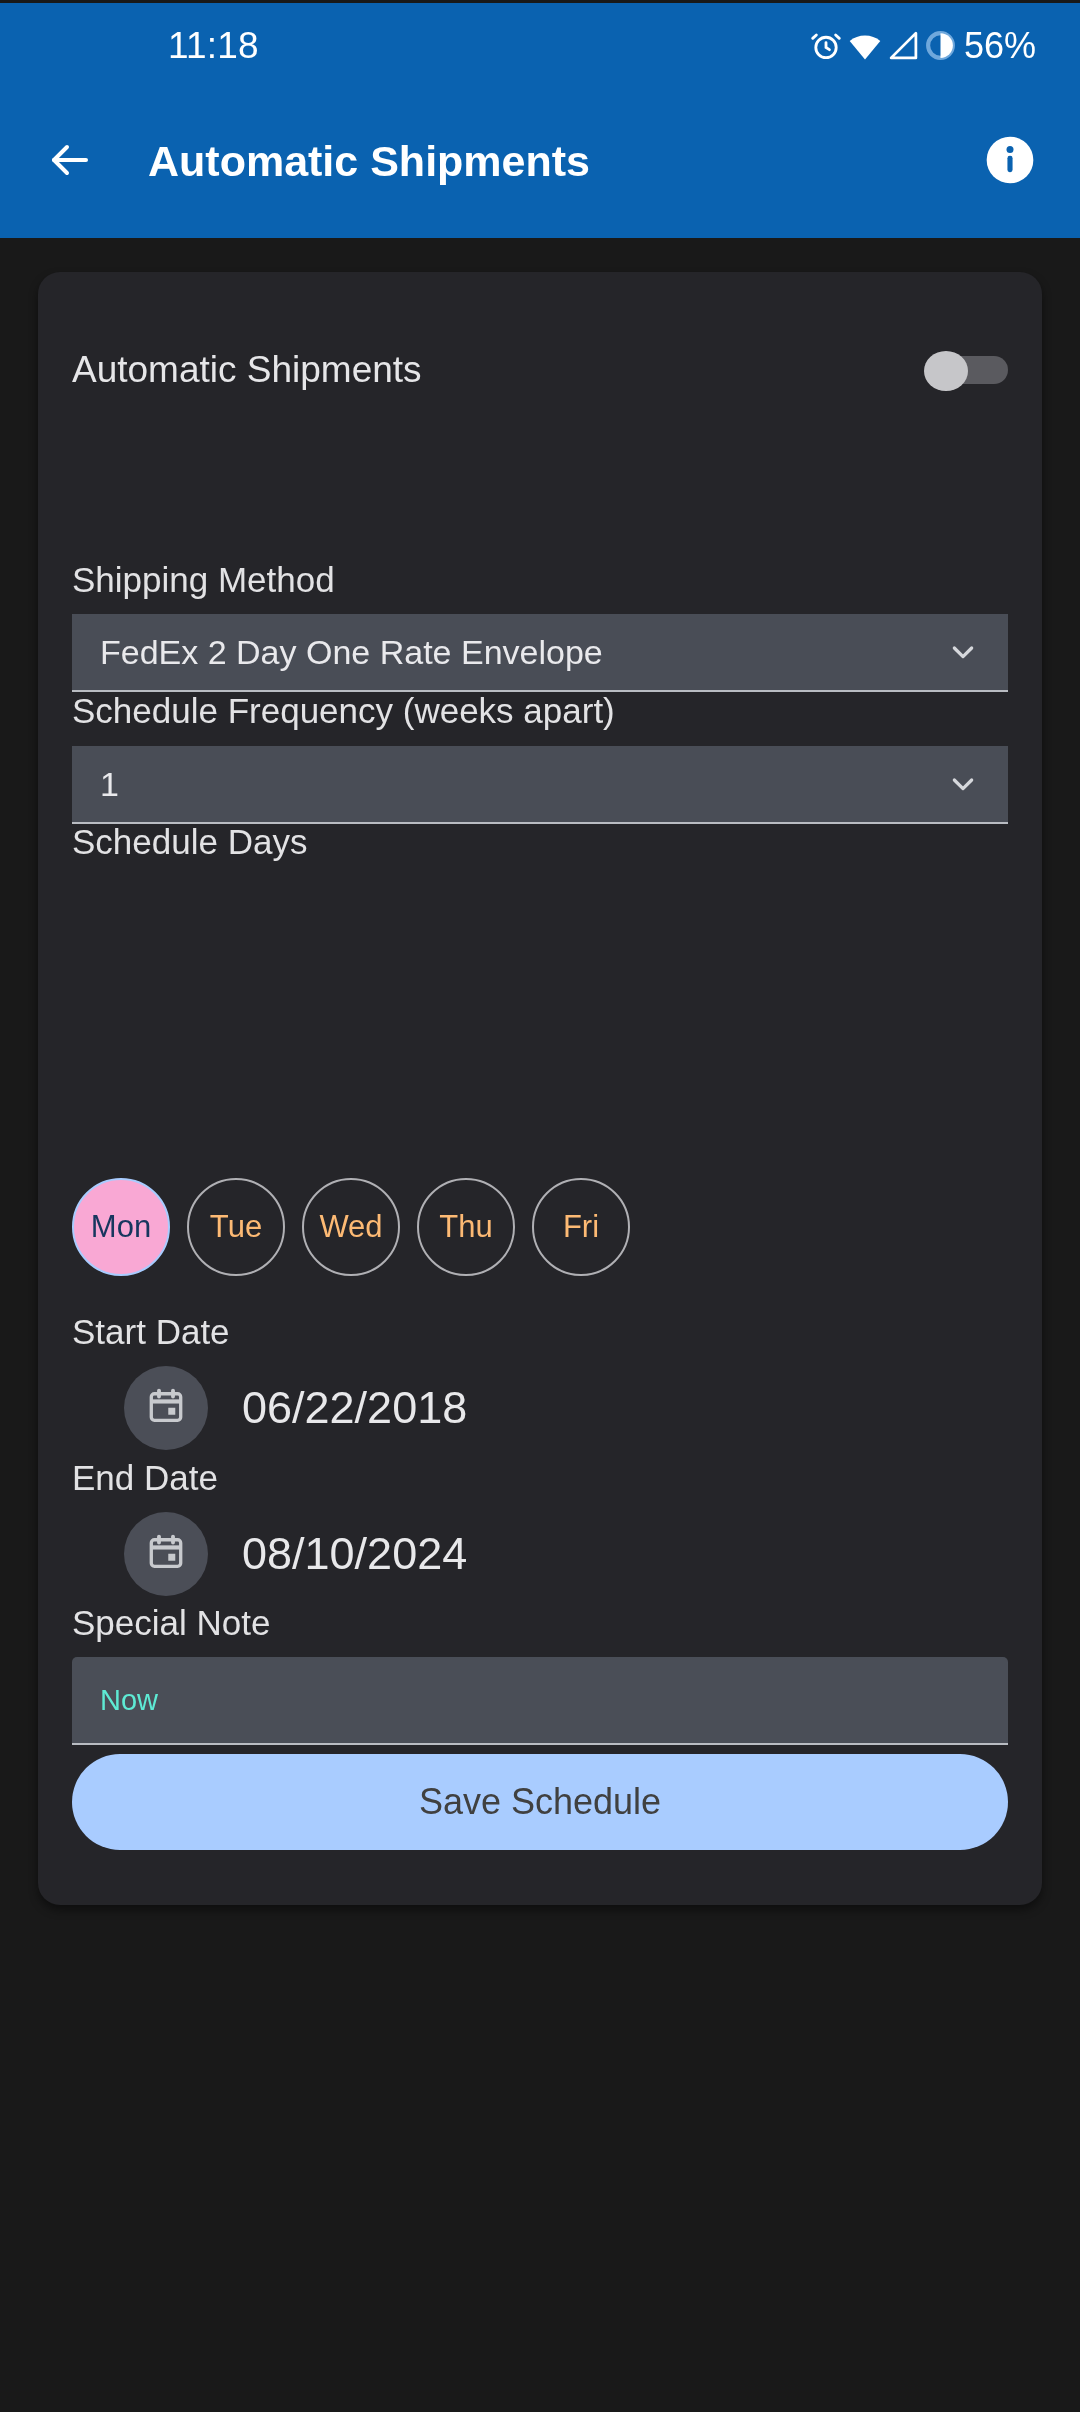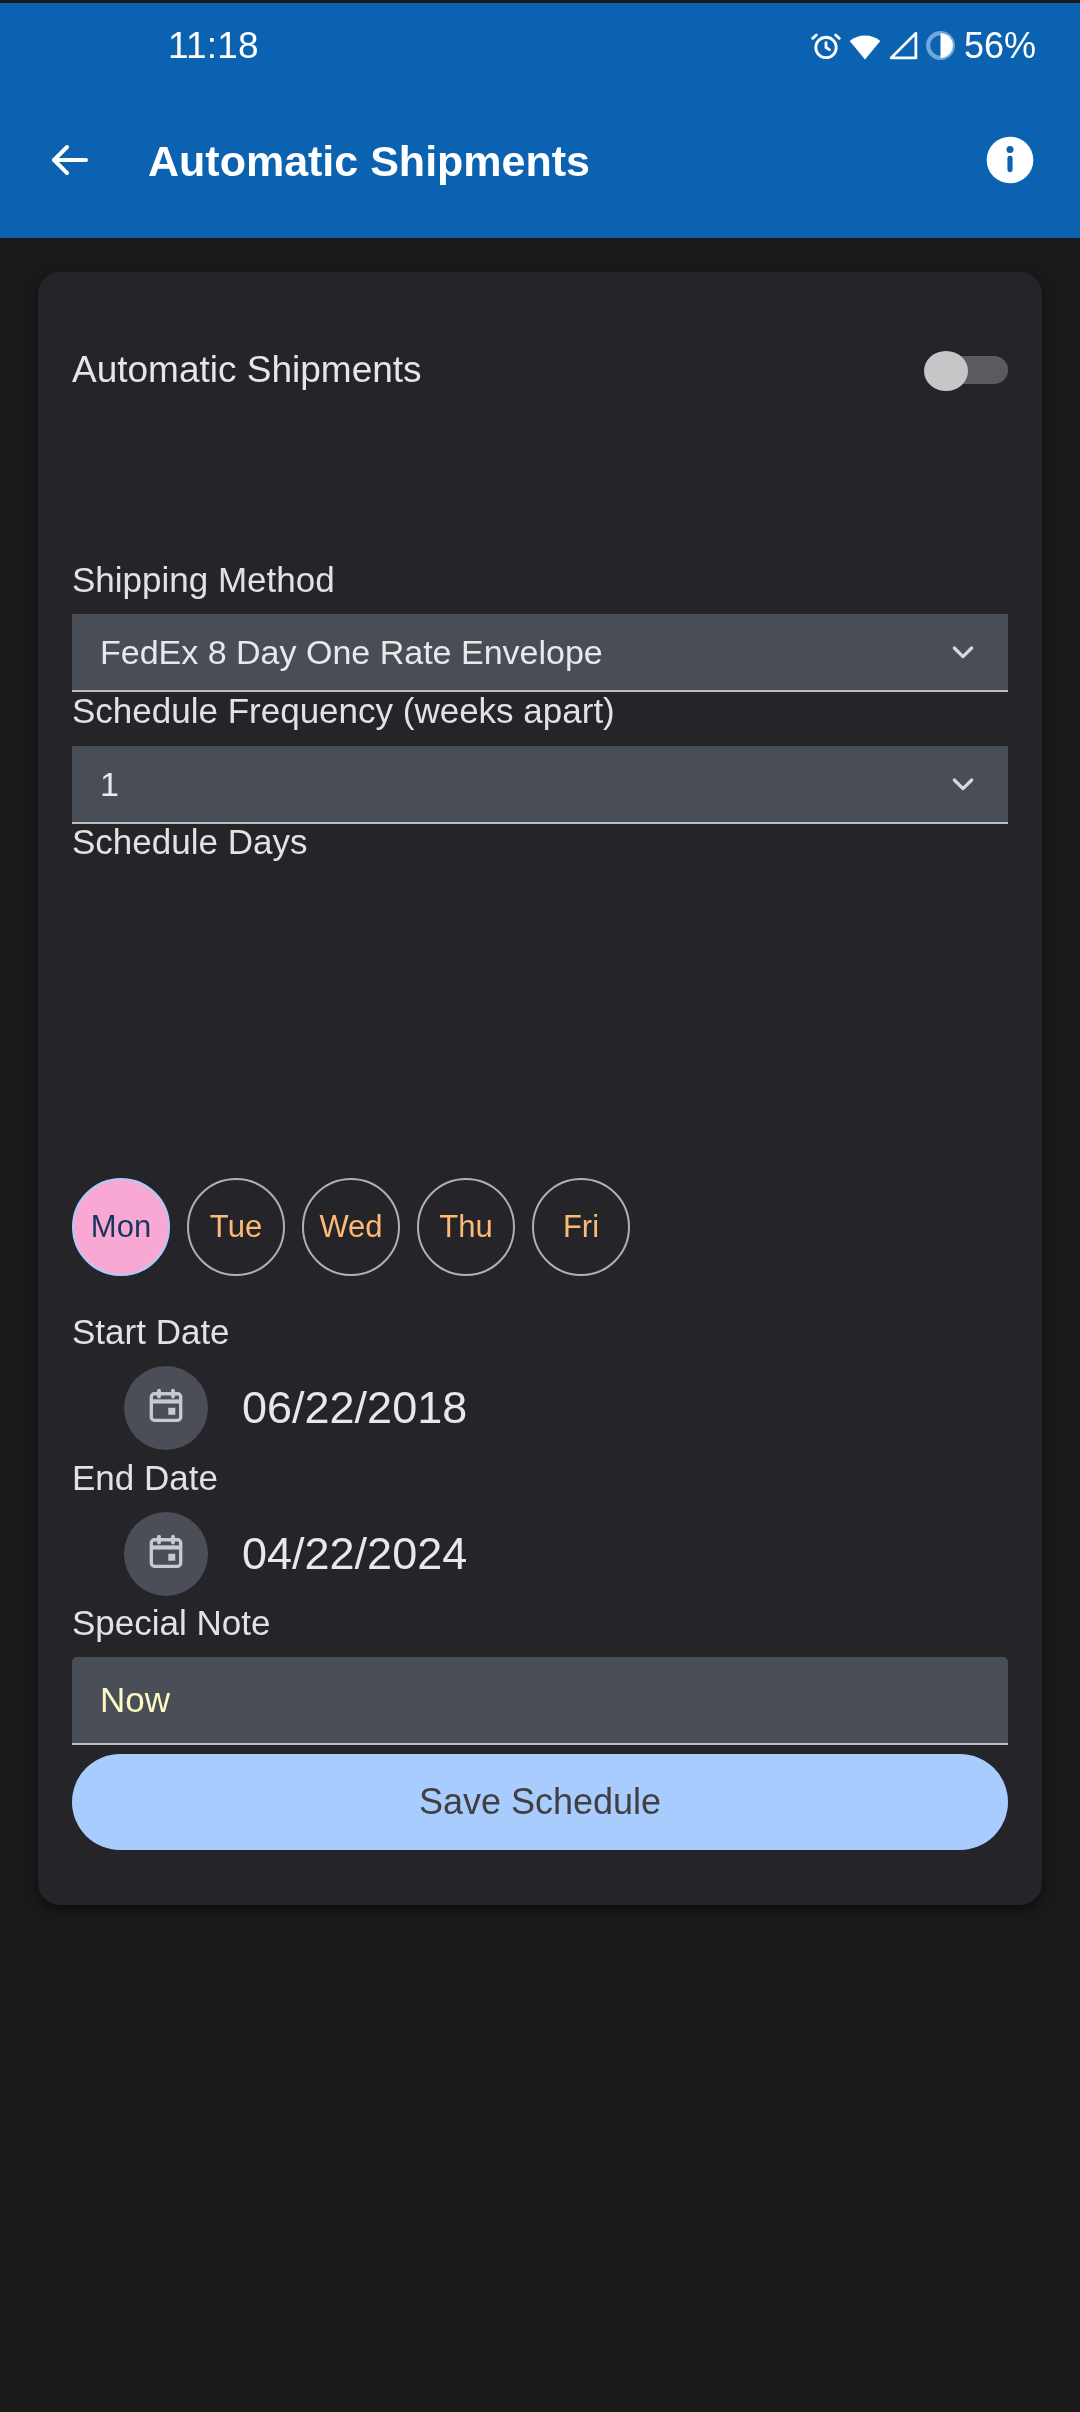--- a/index.html
+++ b/index.html
@@ -183,22 +183,22 @@
     position:absolute;
     left:34px;
     width:936px; height:88px;
     background:#4a4e57;
     border-bottom:2px solid #b9bcc2;
     border-radius:5px 5px 0 0;
     display:flex; align-items:center;
     padding:0 28px;
   }
   .note-placeholder {
-    color:#fef9c3;
-    font-size:35px;
+    color:#5eead4;
+    font-size:29px;
   }
 
   
   .save-btn {
     position:absolute;
     left:34px; top:1392px;
     width:936px; height:96px;
     background:#a9ccff;
     border-radius:48px;
     border:none;
@@ -269,21 +269,21 @@
     <div class="toggle-row">
       <span class="toggle-label">Automatic Shipments</span>
       <div class="switch">
         <div class="switch-track"></div>
         <div class="switch-thumb"></div>
       </div>
     </div>
 
     <div class="field-label" style="left:34px; top:288px;">Shipping Method</div>
     <div class="select-box" style="top:342px;">
-      <span class="select-value">FedEx 8 Day One Rate Envelope</span>
+      <span class="select-value">FedEx 2 Day One Rate Envelope</span>
       <span class="chev">
         <svg width="32" height="32" viewBox="0 0 24 24" fill="none" stroke="#d6d8dc" stroke-width="2.4" stroke-linecap="round" stroke-linejoin="round">
           <path d="M5.5 9l6.5 6.5L18.5 9"></path>
         </svg>
       </span>
     </div>
 
     <div class="field-label" style="left:34px; top:419px;">Schedule Frequency (weeks apart)</div>
     <div class="select-box" style="top:474px;">
       <span class="select-value">1</span>
@@ -333,21 +333,21 @@
       <div class="date-icon-btn">
         <span>
           <svg width="42" height="42" viewBox="0 0 24 24" fill="none" stroke="#c8cace" stroke-width="1.9">
             <rect x="3.6" y="5" width="16.8" height="15.2" rx="1.8"></rect>
             <path d="M3.6 9.4h16.8" stroke-width="2.4"></path>
             <path d="M8 3.2v3.4M16 3.2v3.4" stroke-linecap="round" stroke-width="2.2"></path>
             <rect x="13.3" y="13" width="4" height="4" fill="#c8cace" stroke="none"></rect>
           </svg>
         </span>
       </div>
-      <span class="date-text">04/22/2024</span>
+      <span class="date-text">08/10/2024</span>
     </div>
 
     <div class="field-label" style="left:34px; top:1331px;">Special Note</div>
     <div class="note-box" style="top:1385px;">
       <span class="note-placeholder">Now</span>
     </div>
 
     <button class="save-btn" style="top:1482px;">Save Schedule</button>
 
   </div>

